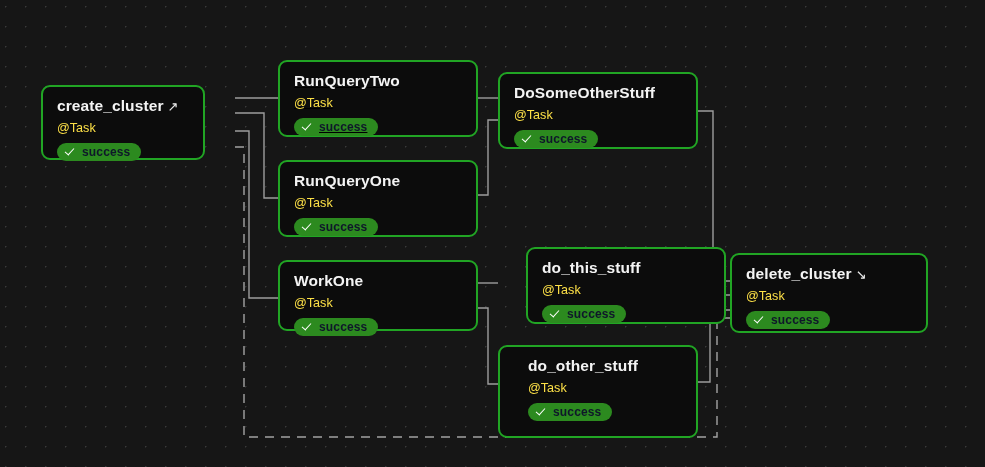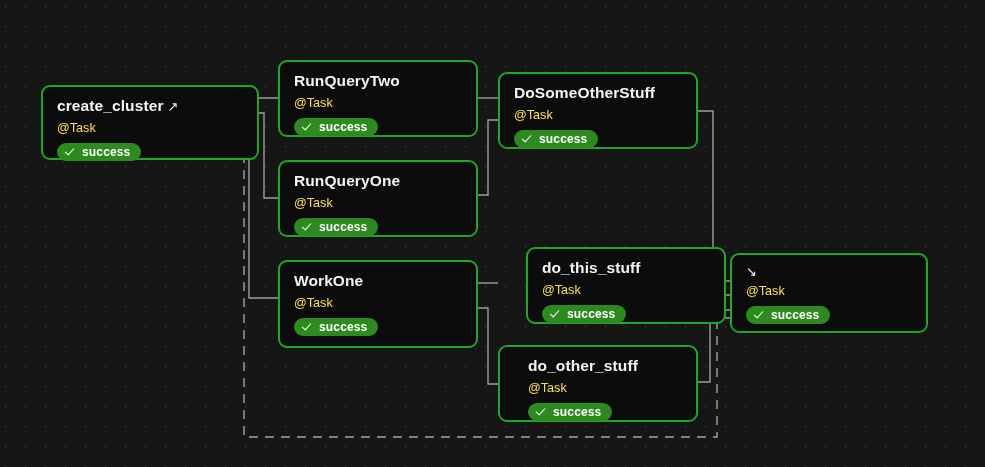--- a/index.html
+++ b/index.html
@@ -105,21 +105,21 @@
   .status-check::after {
     content: "";
     position: absolute;
     left: 1px; top: -1px;
     width: 4px; height: 8px;
     border: solid #ffffff;
     border-width: 0 1.8px 1.8px 0;
     transform: rotate(42deg);
   }
   .status-label {
-    color: #ffffff;
+    color: #0f172a;
     font-size: 12px;
     font-weight: bold;
     letter-spacing: 0.15px;
   }
 </style>
 </head>
 <body>
 
 <div id="graph-canvas">
 
@@ -131,52 +131,52 @@
       <path class="edge-path" d="M478 98 L488 98 L488 98 L498 98"></path>
       <path class="edge-path" d="M478 195 L488 195 L488 120 L498 120"></path>
       <path class="edge-path" d="M478 283 L488 283 L488 283 L498 283"></path>
       <path class="edge-path" d="M478 308 L488 308 L488 384 L498 384"></path>
       <path class="edge-path" d="M698 111 L713 111 L713 281 L730 281"></path>
       <path class="edge-path" d="M698 285 L714 285 L714 295 L730 295"></path>
       <path class="edge-path" d="M698 382 L710 382 L710 310 L730 310"></path>
     </svg>
 
   <div id="nodes-layer">
-      <div class="dag-node" style="left: 41px; top: 85px; width: 218px; height: 75px;">
+      <div class="dag-node" style="left: 41px; top: 85px; width: 164px; height: 75px;">
         <div class="node-title">
           <span>create_cluster</span>
           <span class="node-arrow">↗</span>
         </div>
         <div class="node-type">@Task</div>
         <div class="status-badge">
           <span class="status-check"></span>
           <span class="status-label">success</span>
         </div>
       </div>
-      <div class="dag-node" style="left: 278px; top: 60px; width: 200px; height: 77px;">
+      <div class="dag-node" style="left: 278px; top: 60px; width: 200px; height: 77px; text-decoration: underline;">
         <div class="node-title">
           <span>RunQueryTwo</span>
         </div>
         <div class="node-type">@Task</div>
         <div class="status-badge">
           <span class="status-check"></span>
           <span class="status-label">success</span>
         </div>
       </div>
       <div class="dag-node" style="left: 278px; top: 160px; width: 200px; height: 77px; text-align: right;">
         <div class="node-title">
           <span>RunQueryOne</span>
         </div>
         <div class="node-type">@Task</div>
         <div class="status-badge">
           <span class="status-check"></span>
           <span class="status-label">success</span>
         </div>
       </div>
-      <div class="dag-node" style="left: 278px; top: 260px; width: 200px; height: 88px;">
+      <div class="dag-node" style="left: 278px; top: 260px; width: 200px; height: 71px;">
         <div class="node-title">
           <span>WorkOne</span>
         </div>
         <div class="node-type">@Task</div>
         <div class="status-badge">
           <span class="status-check"></span>
           <span class="status-label">success</span>
         </div>
       </div>
       <div class="dag-node" style="left: 498px; top: 72px; width: 200px; height: 77px;">
@@ -192,32 +192,33 @@
       <div class="dag-node" style="left: 498px; top: 247px; width: 200px; height: 77px; margin-left: 28px;">
         <div class="node-title">
           <span>do_this_stuff</span>
         </div>
         <div class="node-type">@Task</div>
         <div class="status-badge">
           <span class="status-check"></span>
           <span class="status-label">success</span>
         </div>
       </div>
-      <div class="dag-node" style="left: 498px; top: 345px; width: 200px; height: 77px; padding-left: 28px;">
+      <div class="dag-node" style="left: 498px; top: 345px; width: 200px; height: 93px; padding-left: 28px;">
         <div class="node-title">
           <span>do_other_stuff</span>
         </div>
         <div class="node-type">@Task</div>
         <div class="status-badge">
           <span class="status-check"></span>
           <span class="status-label">success</span>
         </div>
       </div>
       <div class="dag-node" style="left: 730px; top: 253px; width: 198px; height: 80px;">
         <div class="node-title">
+          <span>delete_cluster</span>
           <span class="node-arrow">↘</span>
         </div>
         <div class="node-type">@Task</div>
         <div class="status-badge">
           <span class="status-check"></span>
           <span class="status-label">success</span>
         </div>
       </div>
     </div>
 

